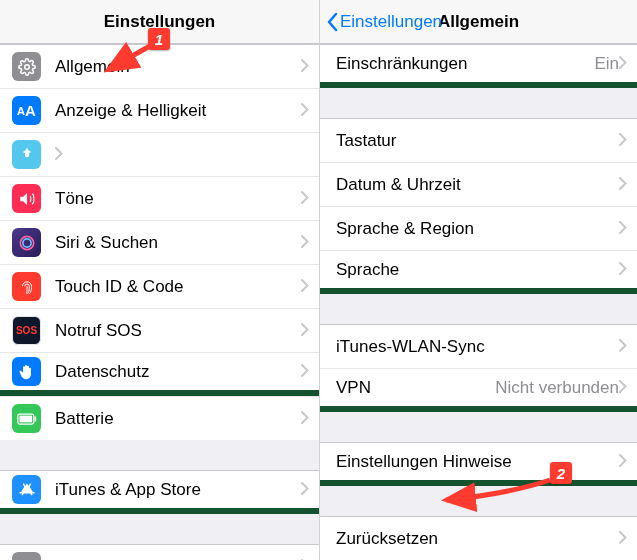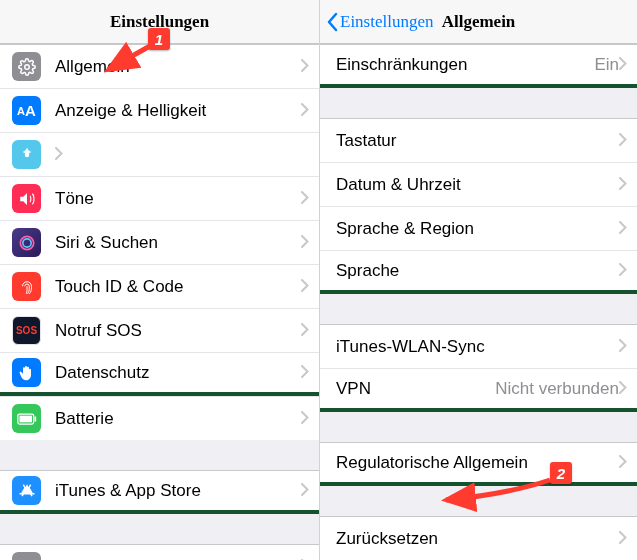--- a/index.html
+++ b/index.html
@@ -23,21 +23,20 @@
   .pane.right { left: 320px; width: 317px; }
 
   .navbar {
     height: 44px;
     background: #f7f7f8;
     border-bottom: 1px solid #c8c7cc;
     display: flex;
     align-items: center;
     justify-content: center;
     position: relative;
-    font-family: Liberation Serif, serif;
   }
   .navbar .title { font-weight: 600; font-size: 17px; }
   .navbar .back {
     position: absolute;
     left: 6px;
     display: flex;
     align-items: center;
     color: #007aff;
     font-size: 17px;
   }
@@ -49,21 +48,21 @@
   .row {
     background: #fff;
     border-top: 1px solid #c8c7cc;
     display: flex;
     align-items: center;
     height: 44px;
     padding-right: 10px;
     position: relative;
   }
   .row.first { border-top: 1px solid #c8c7cc; }
-  .row.last { border-bottom: 4px solid #14532d; }
+  .row.last { border-bottom: 6px solid #14532d; }
   .row + .row { border-top: 1px solid #e5e5ea; }
   .row .icon {
     width: 29px; height: 29px;
     border-radius: 6px;
     margin-left: 12px;
     margin-right: 14px;
     display: flex;
     align-items: center;
     justify-content: center;
     flex-shrink: 0;
@@ -302,21 +301,21 @@
       <div class="label">VPN</div>
       <div class="value">Nicht verbunden</div>
       <div class="chev"><svg width="8" height="13" viewBox="0 0 8 13">
             <path d="M1 1l5.5 5.5L1 12" stroke="#c7c7cc" stroke-width="2" fill="none" stroke-linecap="round"></path>
           </svg></div>
     </div>
 
     <div class="gap"></div>
 
     <div class="row first last">
-      <div class="label">Regulatorische Allgemein</div>
+      <div class="label">Einstellungen Hinweise</div>
       <div class="chev"><svg width="8" height="13" viewBox="0 0 8 13">
             <path d="M1 1l5.5 5.5L1 12" stroke="#c7c7cc" stroke-width="2" fill="none" stroke-linecap="round"></path>
           </svg></div>
     </div>
 
     <div class="gap"></div>
 
     <div class="row first">
       <div class="label">Zurücksetzen</div>
       <div class="chev"><svg width="8" height="13" viewBox="0 0 8 13">

